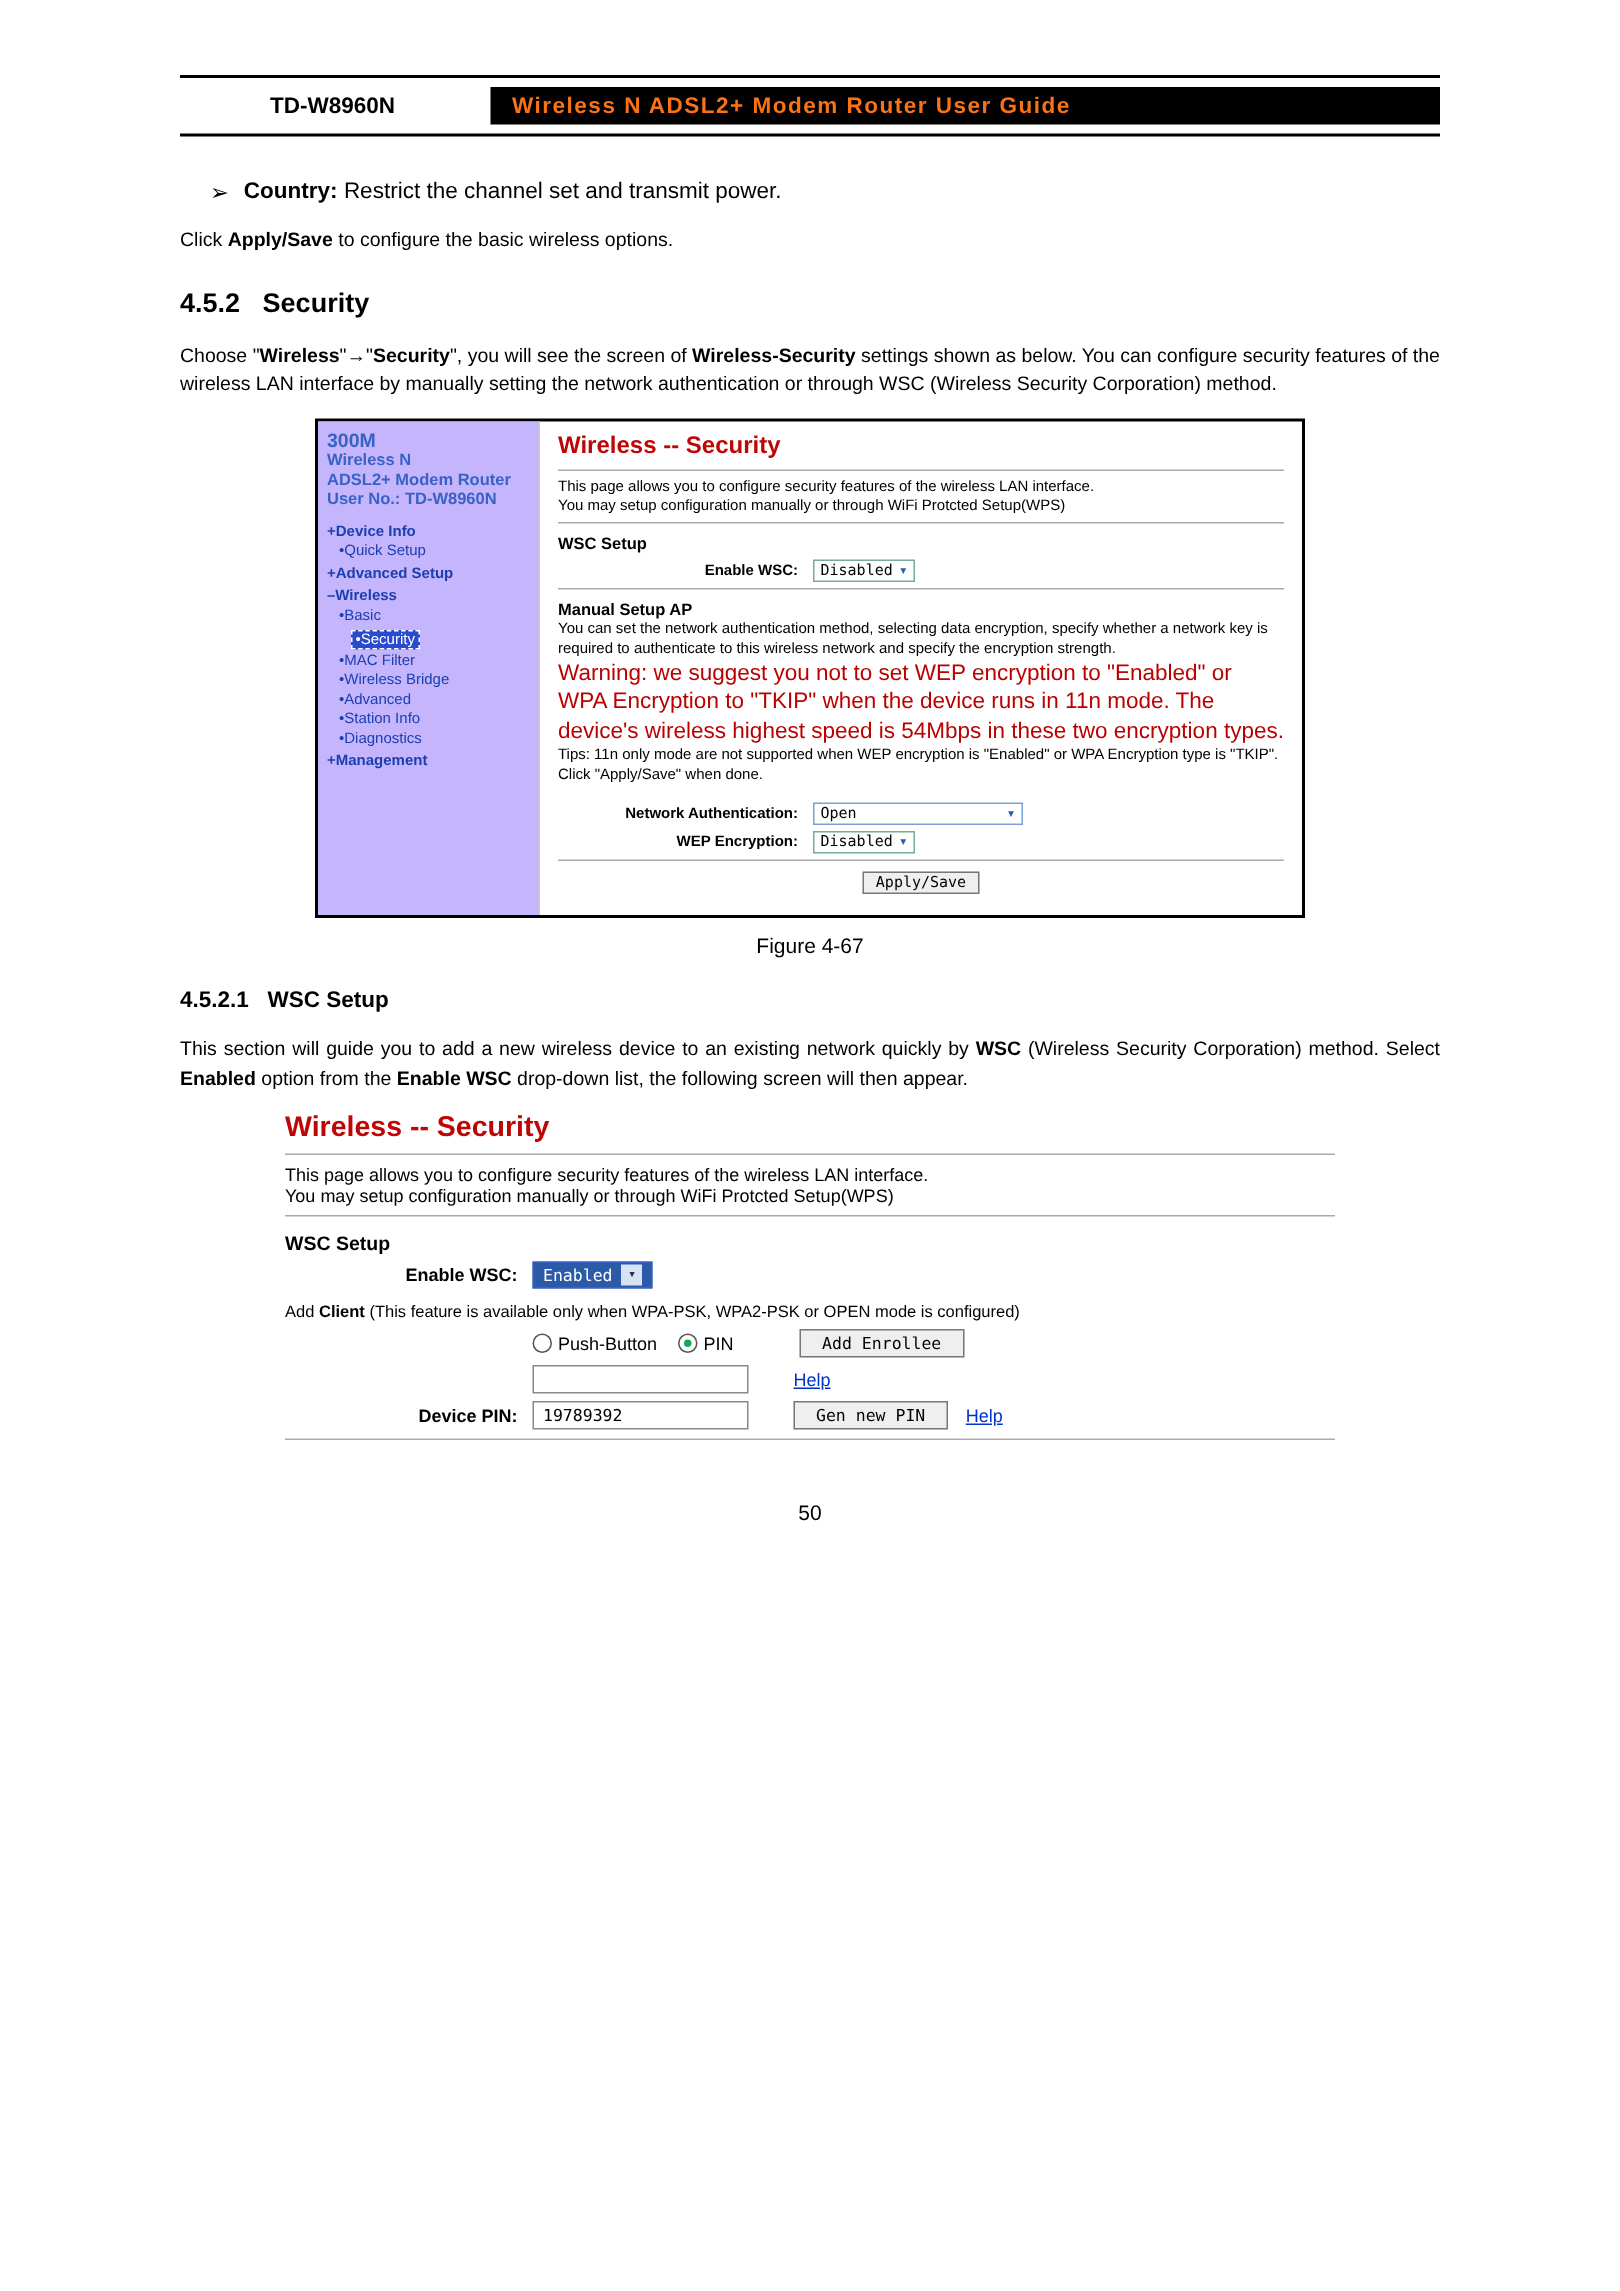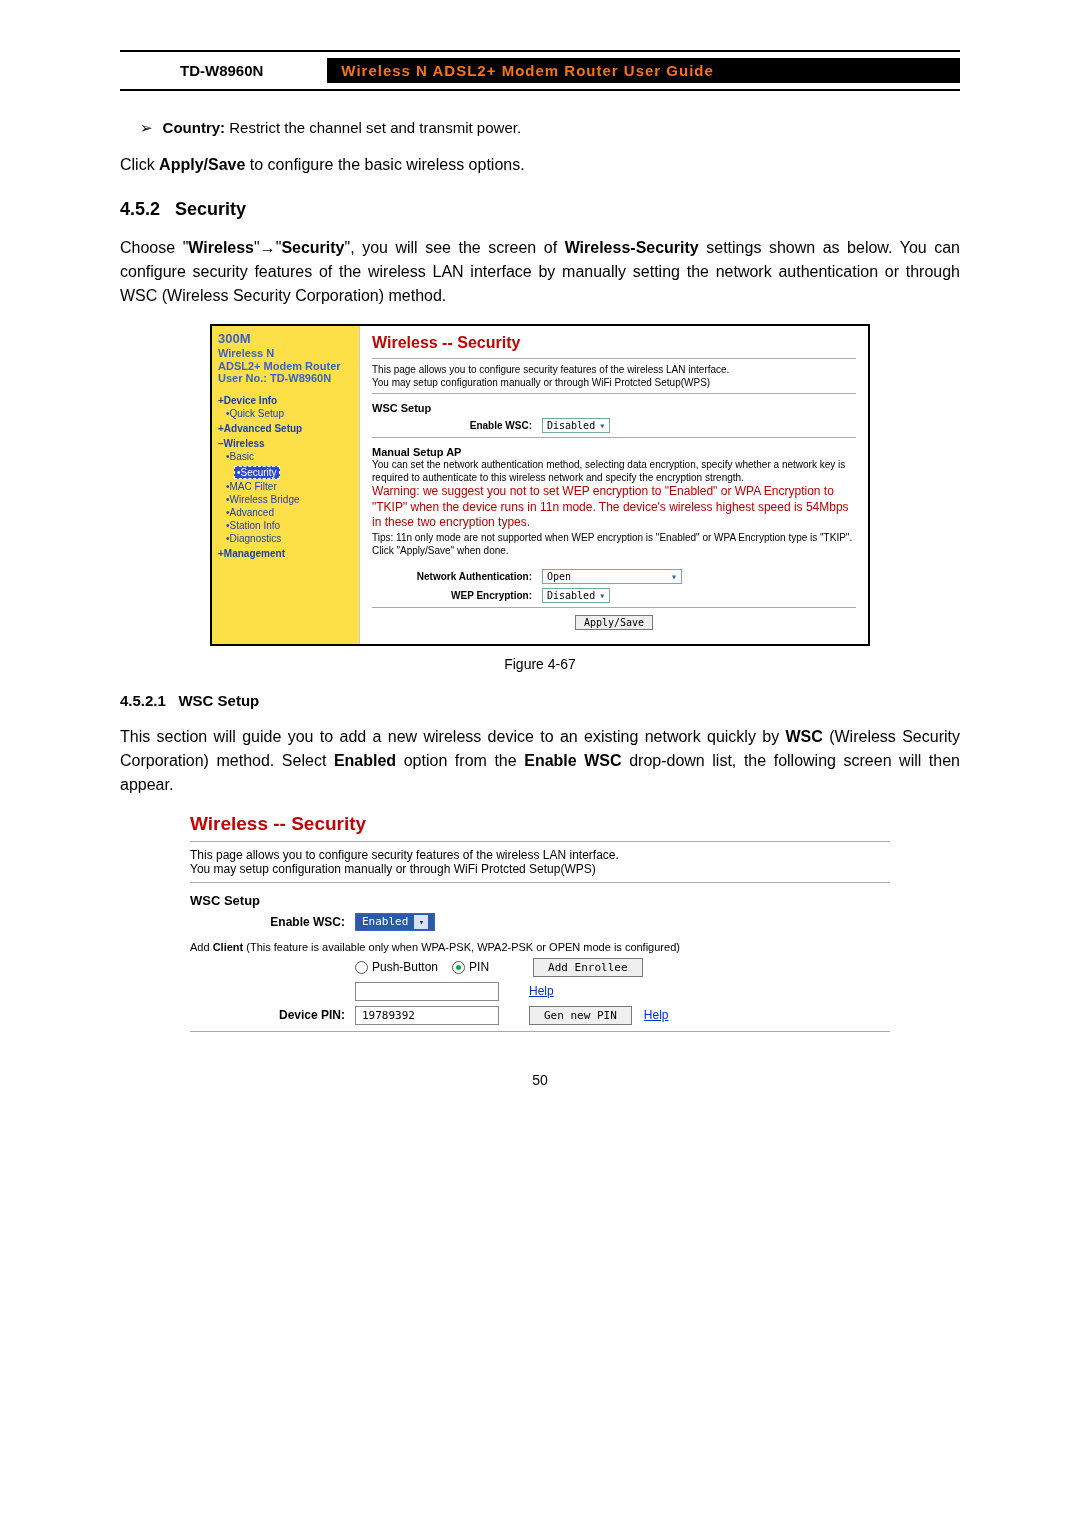--- a/index.html
+++ b/index.html
@@ -1,46 +1,46 @@
 <!DOCTYPE html>
 <html><head>
 <meta charset="utf-8">
 <style>
 body { margin: 0; background: #fff; font-family: Arial, sans-serif; }
 .page { width: 1080px; min-height: 1527px; margin: 0 auto; background: #fff; padding: 50px 120px 50px 120px; box-sizing: border-box; position: relative; }
 .header-bar { border-top: 2px solid #000; border-bottom: 2px solid #000; padding: 6px 0; margin-bottom: 28px; }
 .header-inner { display: flex; align-items: center; gap: 44px; }
 .model { font-weight: bold; font-size: 15px; margin-left: 60px; margin-right: 20px; }
 .title-box { background: #000; color: #f97316; font-weight: bold; font-size: 15px; padding: 4px 14px; flex: 1; letter-spacing: 1px; }
-.body-text { font-size: 16px; line-height: 1.5; text-align: justify; }
+.body-text { font-size: 13px; line-height: 1.5; text-align: justify; }
 .bullet-line { display: flex; gap: 10px; margin-left: 20px; margin-bottom: 10px; font-size: 15px; }
 .arrow { font-size: 15px; }
 .section-h { font-weight: bold; font-size: 18px; margin: 22px 0 14px 0; }
 .sub-h { font-weight: bold; font-size: 15px; margin: 20px 0 14px 0; }
 .figref { text-align: center; font-size: 14px; margin: 8px 0 18px 0; }
 
 
 .shot1 { border: 2px solid #000; margin: 10px auto; width: 660px; box-sizing: border-box; display: flex; }
-.shot1-side { width: 148px; background: #fde047; padding: 6px 6px; box-sizing: border-box; font-size: 10px; border-right: 1px solid #ccc; }
+.shot1-side { width: 148px; background: #c4b5fd; padding: 6px 6px; box-sizing: border-box; font-size: 10px; border-right: 1px solid #ccc; }
 .side-head { color:#3a62c4; font-weight:bold; line-height:1.15; font-size:11px; }
 .side-head .l1 { font-size:13px; }
 .side-item { color:#1a3fb0; font-weight:bold; margin-top:4px; }
 .side-item.neg { margin-left:0; }
 .side-sub { color:#1a3fb0; margin-left:8px; margin-top:2px; }
 .side-sub.sel { background:#2a4ad0; color:#fff; display:inline-block; padding:0 2px; border:1px dashed #fff; }
 .shot1-main { flex:1; padding: 8px 12px 14px 12px; box-sizing:border-box; }
 .s1-title { color:#bf0606; font-weight:bold; font-size:16px; margin-bottom:6px; }
 .s1-hr { border:none; border-top:1px solid #aaa; margin:4px 0; }
 .s1-desc { font-size:10px; line-height:1.3; }
 .s1-h { font-weight:bold; font-size:11px; margin-top:8px; }
 .s1-row { display:flex; align-items:center; margin:4px 0; }
 .s1-lab { font-size:10px; font-weight:bold; width:160px; text-align:right; padding-right:10px; }
 .s1-sel { border:1px solid #7a9; font-family:monospace; font-size:10px; padding:1px 4px; display:inline-flex; align-items:center; gap:4px; }
 .s1-sel2 { border:1px solid #7aa0d8; font-family:monospace; font-size:10px; padding:1px 4px; display:inline-flex; align-items:center; gap:4px; width:130px; justify-content:space-between; }
-.s1-warn { color:#b00; font-size:12px; }
+.s1-warn { color:#b00; font-size:15px; }
 .s1-btn { border:1px solid #777; font-family:monospace; font-size:10px; padding:1px 8px; display:inline-block; background:#efefef; }
 
 
 .shot2 { margin: 12px auto; width: 700px; }
 .shot2-inner { padding: 0 0; }
 .s2-title { color:#bf0606; font-weight:bold; font-size:19px; margin-bottom:6px; }
 .s2-hr { border:none; border-top:1px solid #aaa; margin:6px 0; }
 .s2-desc { font-size:12px; }
 .s2-h { font-weight:bold; font-size:13px; margin-top:10px; }
 .s2-row { display:flex; align-items:center; margin:5px 0; }

